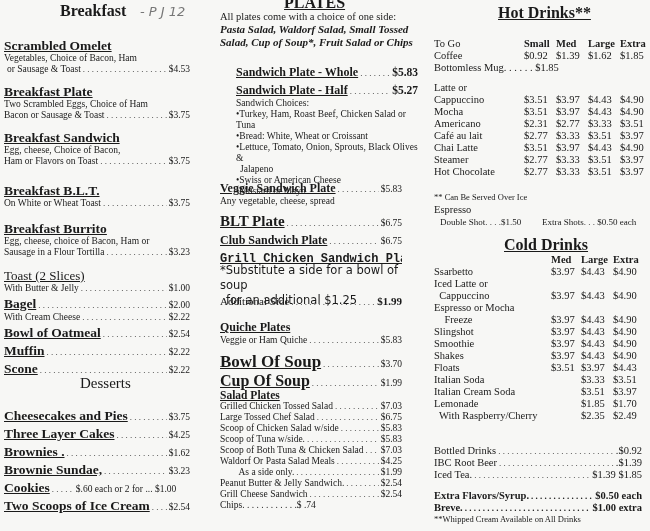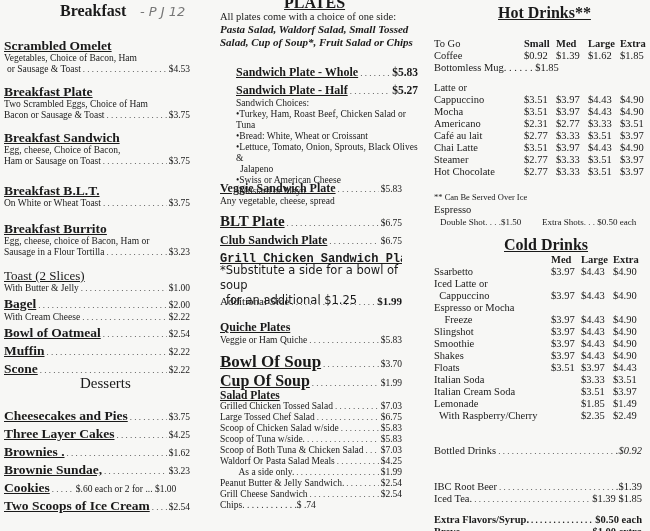--- a/index.html
+++ b/index.html
@@ -51,21 +51,21 @@
         <span class="lbl">Bacon or Sausage &amp; Toast</span>
         <span class="dots"></span>
         <span class="price">$3.75</span>
       </div>
   </div>
 
   <div class="abs" style="left:4px;top:130px;width:186px;">
     <div class="item-title">Breakfast Sandwich</div>
     <div class="desc">Egg, cheese, Choice of Bacon,</div>
     <div class="row desc">
-        <span class="lbl">Ham or Sausage on Toast</span>
+        <span class="lbl">Ham or Flavors on Toast</span>
         <span class="dots"></span>
         <span class="price">$3.75</span>
       </div>
   </div>
 
   <div class="abs" style="left:4px;top:183px;width:186px;">
     <div class="item-title">Breakfast B.L.T.</div>
     <div class="row desc">
         <span class="lbl">On White or Wheat Toast</span>
         <span class="dots"></span>
@@ -442,41 +442,41 @@
     <tr>
           <td style="white-space:pre;">Italian Cream Soda</td>
           <td></td>
           <td>$3.51</td>
           <td>$3.97</td>
         </tr>
     <tr>
           <td style="white-space:pre;">Lemonade</td>
           <td></td>
           <td>$1.85</td>
-          <td>$1.49</td>
+          <td>$1.70</td>
         </tr>
     <tr>
           <td style="white-space:pre;">  With Raspberry/Cherry</td>
           <td></td>
           <td>$2.35</td>
           <td>$2.49</td>
         </tr>
   </tbody>
     </table>
 
   <div class="abs" style="left:22px;top:445px;width:208px;font-size:10.5px;line-height:12px;">
     <div class="row">
         <span class="lbl">Bottled Drinks</span>
         <span class="dots"></span>
-        <span class="price" style="font-size:10.5px;font-style:italic;">.$0.92</span>
+        <span class="price" style="font-size:10.5px;">.$0.92</span>
       </div>
     <div class="row">
         <span class="lbl">IBC Root Beer</span>
         <span class="dots"></span>
-        <span class="price" style="font-size:10.5px;margin-top:24px;">.$1.39</span>
+        <span class="price" style="font-size:10.5px;">.$1.39</span>
       </div>
     <div class="row">
         <span class="lbl">Iced Tea.</span>
         <span class="dots"></span>
         <span class="price" style="font-size:10.5px;">$1.39 $1.85</span>
       </div>
     <div style="height:9px;"></div>
     <div class="row bold">
         <span class="lbl">Extra Flavors/Syrup.</span>
         <span class="dots"></span>

